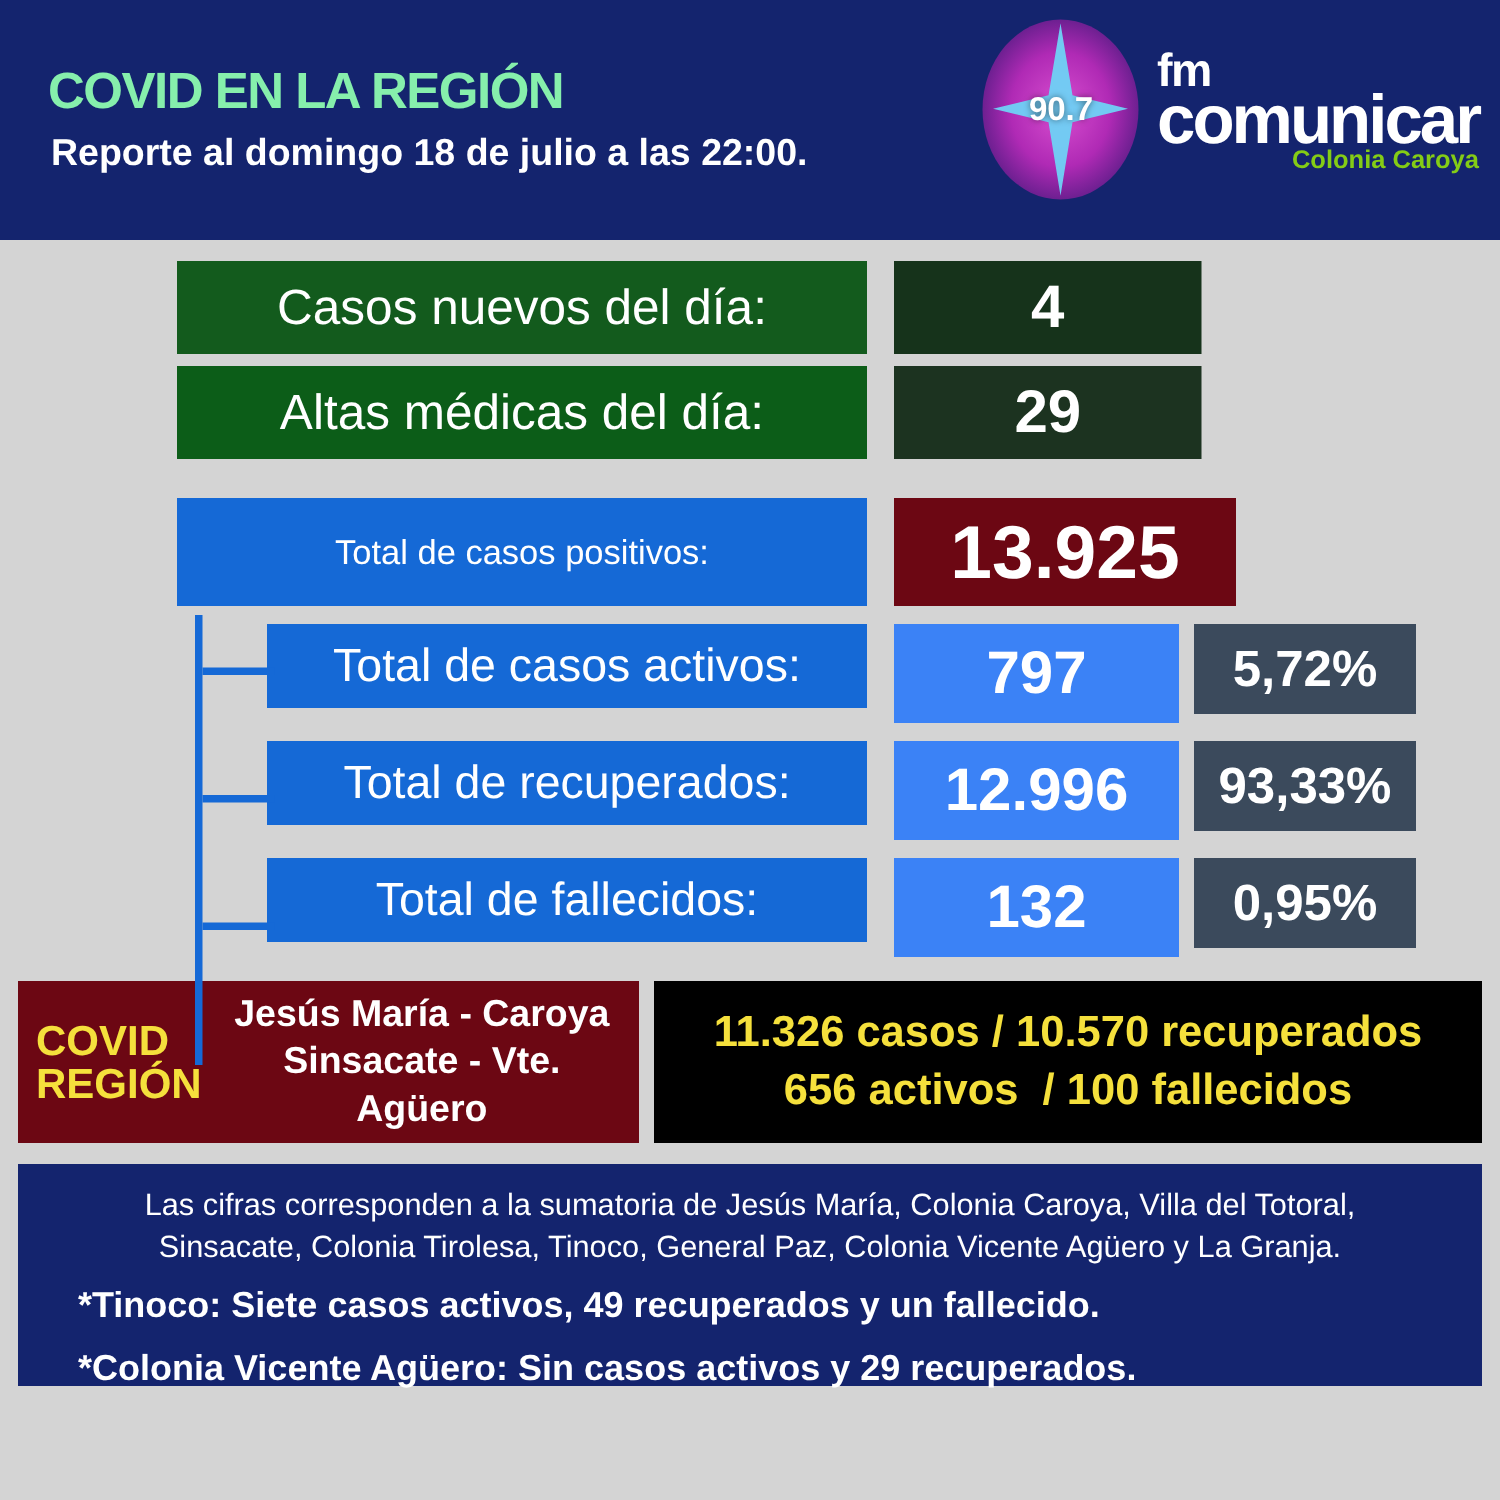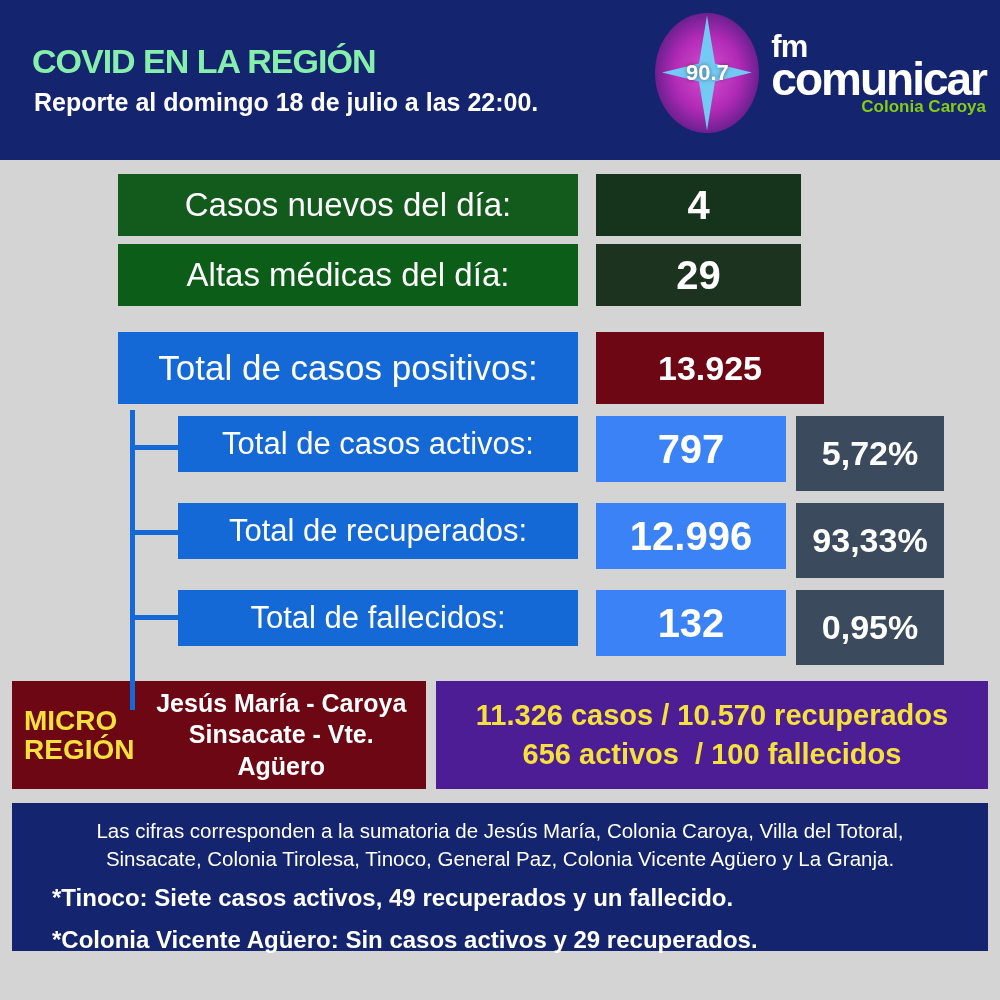--- a/index.html
+++ b/index.html
@@ -112,39 +112,39 @@
   }
   .row-green.second .lbl { background: #0c5d18; }
   .row-green.second .val { background: #1c3320; }
 
   
   .block { margin-top: 26px; position: relative; }
 
   .row-total { margin-left: 118px; }
   .row-total .lbl {
     width: 460px; height: 72px;
-    background: #1569d6; font-size: 35px;
+    background: #1569d6; font-size: 23px;
   }
   .row-total .val {
     width: 228px; height: 72px; margin-left: 18px;
-    background: #6c0713; font-size: 34px;
+    background: #6c0713; font-size: 50px;
   }
 
   .row-sub { margin-left: 178px; margin-top: 12px; }
   .row-sub .lbl {
     width: 400px; height: 56px;
     background: #1569d6; font-size: 31px;
   }
   .row-sub .val {
     width: 190px; height: 66px; margin-left: 18px;
     background: #3b82f6; font-size: 40px;
   }
   .row-sub .pct {
     display: flex; align-items: center; justify-content: center;
-    width: 148px; height: 75px; margin-left: 10px;
+    width: 148px; height: 60px; margin-left: 10px;
     background: #3b4a5c; color: #fff; font-weight: bold; font-size: 34px;
   }
 
   
   .bracket {
     position: absolute;
     left: 130px;
     top: 78px;
     width: 48px;
     height: 300px;
@@ -176,21 +176,21 @@
     color: #f5e03c; font-size: 28px; font-weight: bold;
     line-height: 1.05; text-align: left; margin-right: 14px;
     white-space: pre-line;
   }
   .micro-towns {
     color: #ffffff; font-size: 25px; font-weight: bold;
     line-height: 1.25; text-align: center; white-space: pre-line;
   }
   .micro-right {
     flex: 1 1 auto;
-    background: #4c1d95;
+    background: #000000;
     display: flex; flex-direction: column;
     align-items: center; justify-content: center;
     height: 108px;
   }
   .micro-right div {
     color: #f5e03c; font-size: 29px; font-weight: bold; line-height: 1.35;
     white-space: pre;
   }
 
   
@@ -273,21 +273,21 @@
 
       <div class="row row-sub">
         <div class="lbl">Total de fallecidos:</div>
         <div class="val">132</div>
         <div class="pct">0,95%</div>
       </div>
     </div>
 
     <div class="micro">
       <div class="micro-left">
-        <div class="micro-tag">MICRO
+        <div class="micro-tag">COVID
 REGIÓN</div>
         <div class="micro-towns">Jesús María - Caroya
 Sinsacate - Vte. Agüero</div>
       </div>
       <div class="micro-right">
         <div>11.326 casos / 10.570 recuperados</div>
         <div>656 activos  / 100 fallecidos</div>
       </div>
     </div>
 

